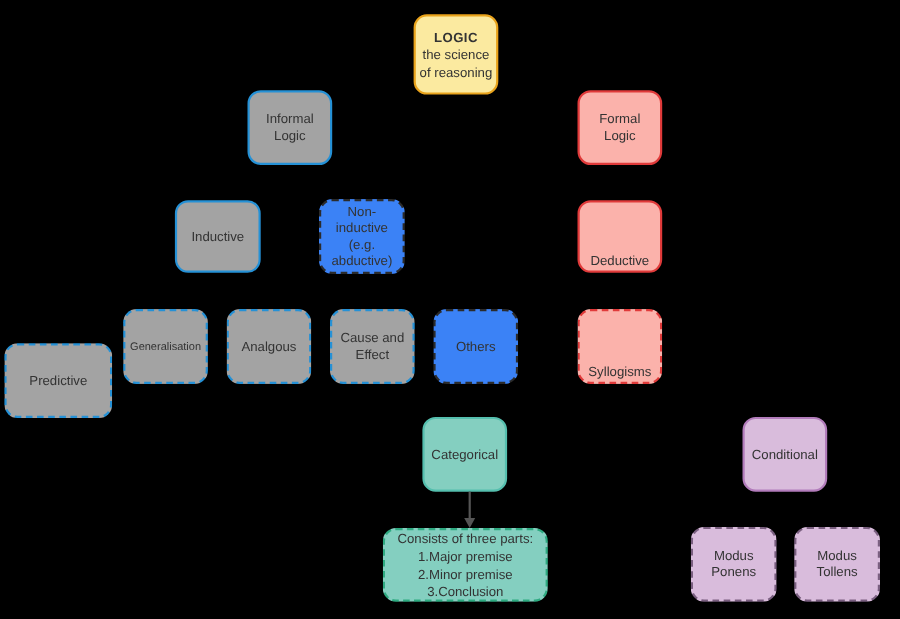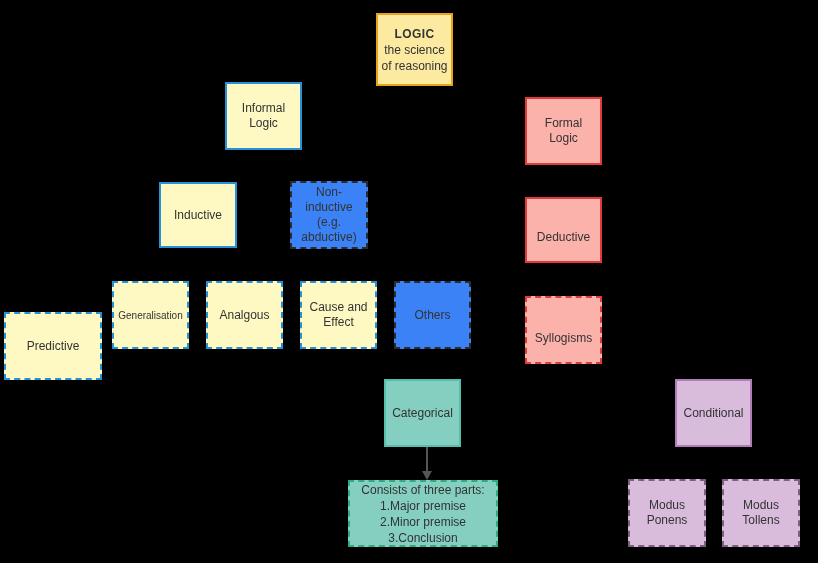--- a/index.html
+++ b/index.html
@@ -15,36 +15,36 @@
     overflow: hidden;
     font-family: "Liberation Sans", sans-serif;
   }
   .node {
     position: absolute;
     box-sizing: border-box;
     display: flex;
     align-items: center;
     justify-content: center;
     text-align: center;
-    border-radius: 0;
+    border-radius: 12px;
     color: #333333;
     font-size: 12px;
     line-height: 15px;
-    padding: 16px 3px;
+    padding: 1px 3px;
     white-space: pre-line;
   }
   .node .label {
     display: block;
     width: 100%;
     white-space: pre-line;
   }
   
   .fill-yellow  { background: #fbeaa0; }
-  .fill-blue    { background: #fef9c3; }
-  .fill-pink    { background: #fbb2ab; margin-top: 15px; }
+  .fill-blue    { background: #a3a3a3; }
+  .fill-pink    { background: #fbb2ab; }
   .fill-white   { background: #3b82f6; }
   .fill-teal    { background: #84cfc0; }
   .fill-purple  { background: #d9bcdc; }
 
   .bd-orange-solid { border: 2px solid #e9a31b; }
   .bd-blue-solid   { border: 2px solid #2591d6; }
   .bd-red-solid    { border: 2px solid #e03a3a; }
   .bd-teal-solid   { border: 2px solid #55bfae; }
   .bd-purple-solid { border: 2px solid #b27cbb; }
 

